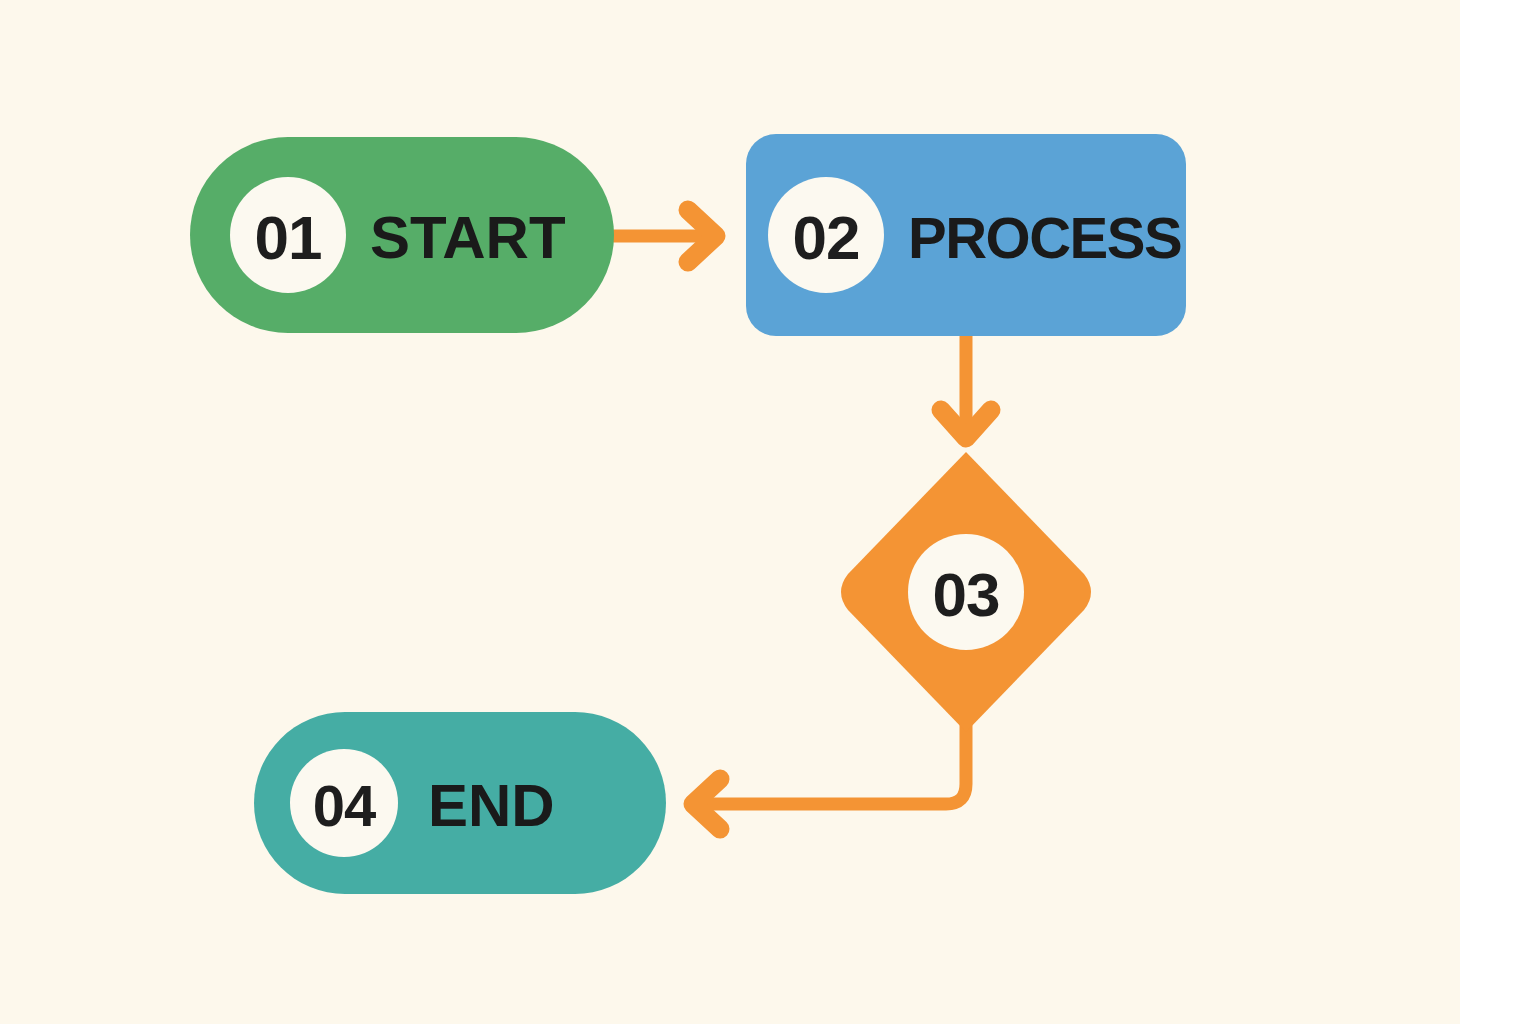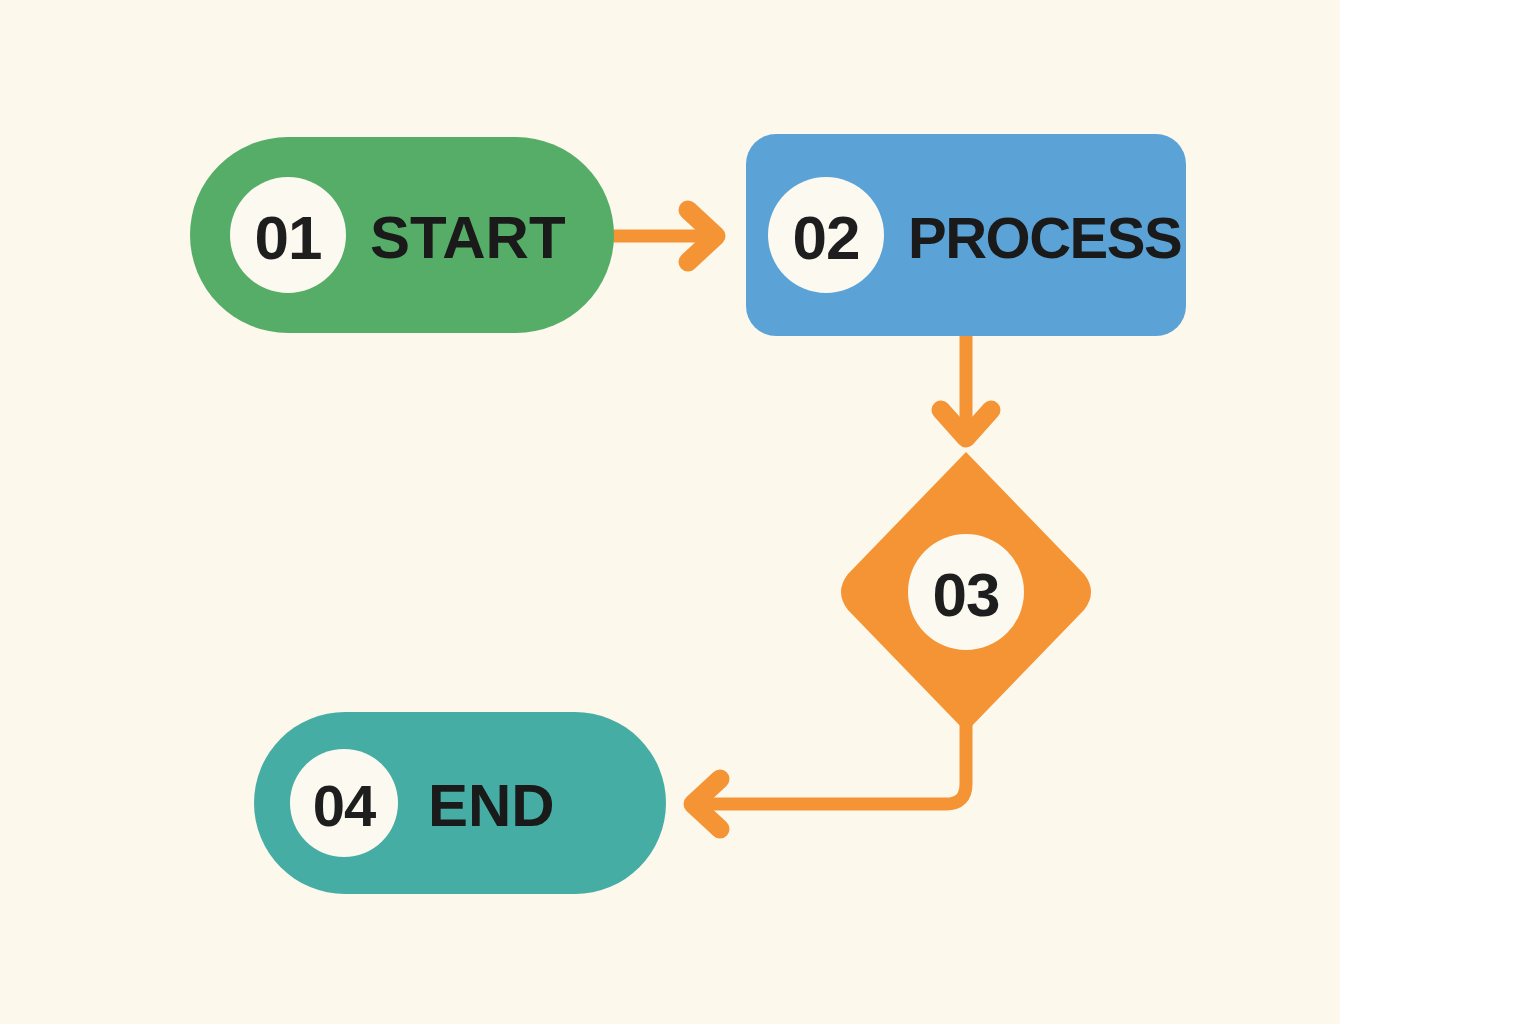--- a/index.html
+++ b/index.html
@@ -7,21 +7,21 @@
     padding: 0;
   }
   body {
     width: 1536px;
     height: 1024px;
     overflow: hidden;
     font-family: "Liberation Sans", sans-serif;
   }
   #canvas {
     position: relative;
-    width: 1340px;
+    width: 1460px;
     height: 1024px;
     background: #FDF8EC;
   }
   #flow-svg {
     position: absolute;
     inset: 0;
     width: 1536px;
     height: 1024px;
     display: block;
   }

